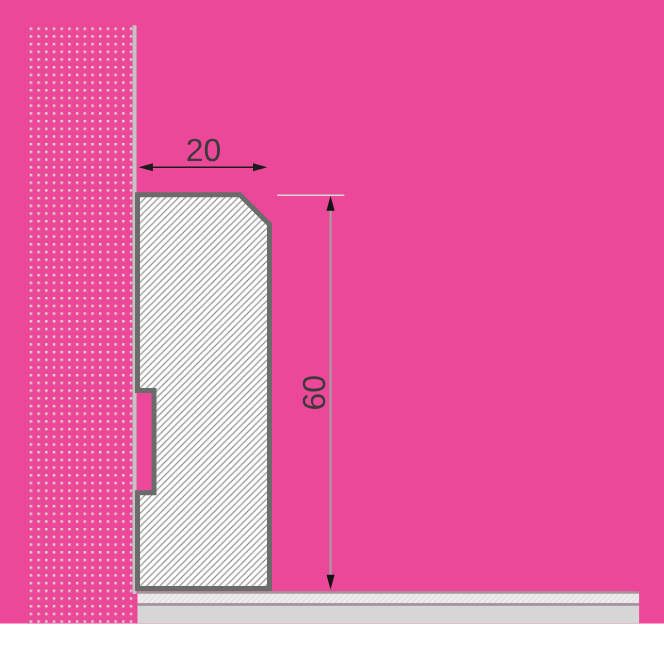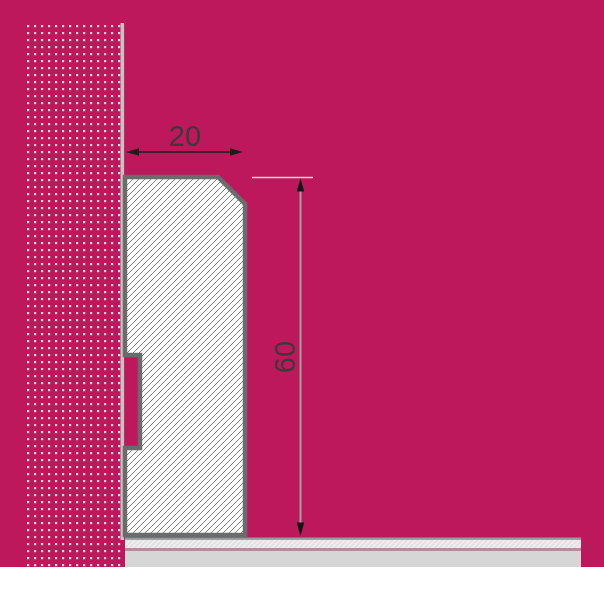--- a/index.html
+++ b/index.html
@@ -5,21 +5,21 @@
   html, body {
     margin: 0;
     padding: 0;
     background: #ffffff;
     font-family: "Liberation Sans", sans-serif;
   }
   .canvas {
     position: relative;
     width: 604px;
     height: 567px;
-    background: #be185d;
+    background: #ec4899;
     overflow: hidden;
   }
   .drawing-svg {
     position: absolute;
     top: 0;
     left: 0;
   }
   text.dim-label {
     font-family: "Liberation Sans", sans-serif;
     font-size: 29px;

